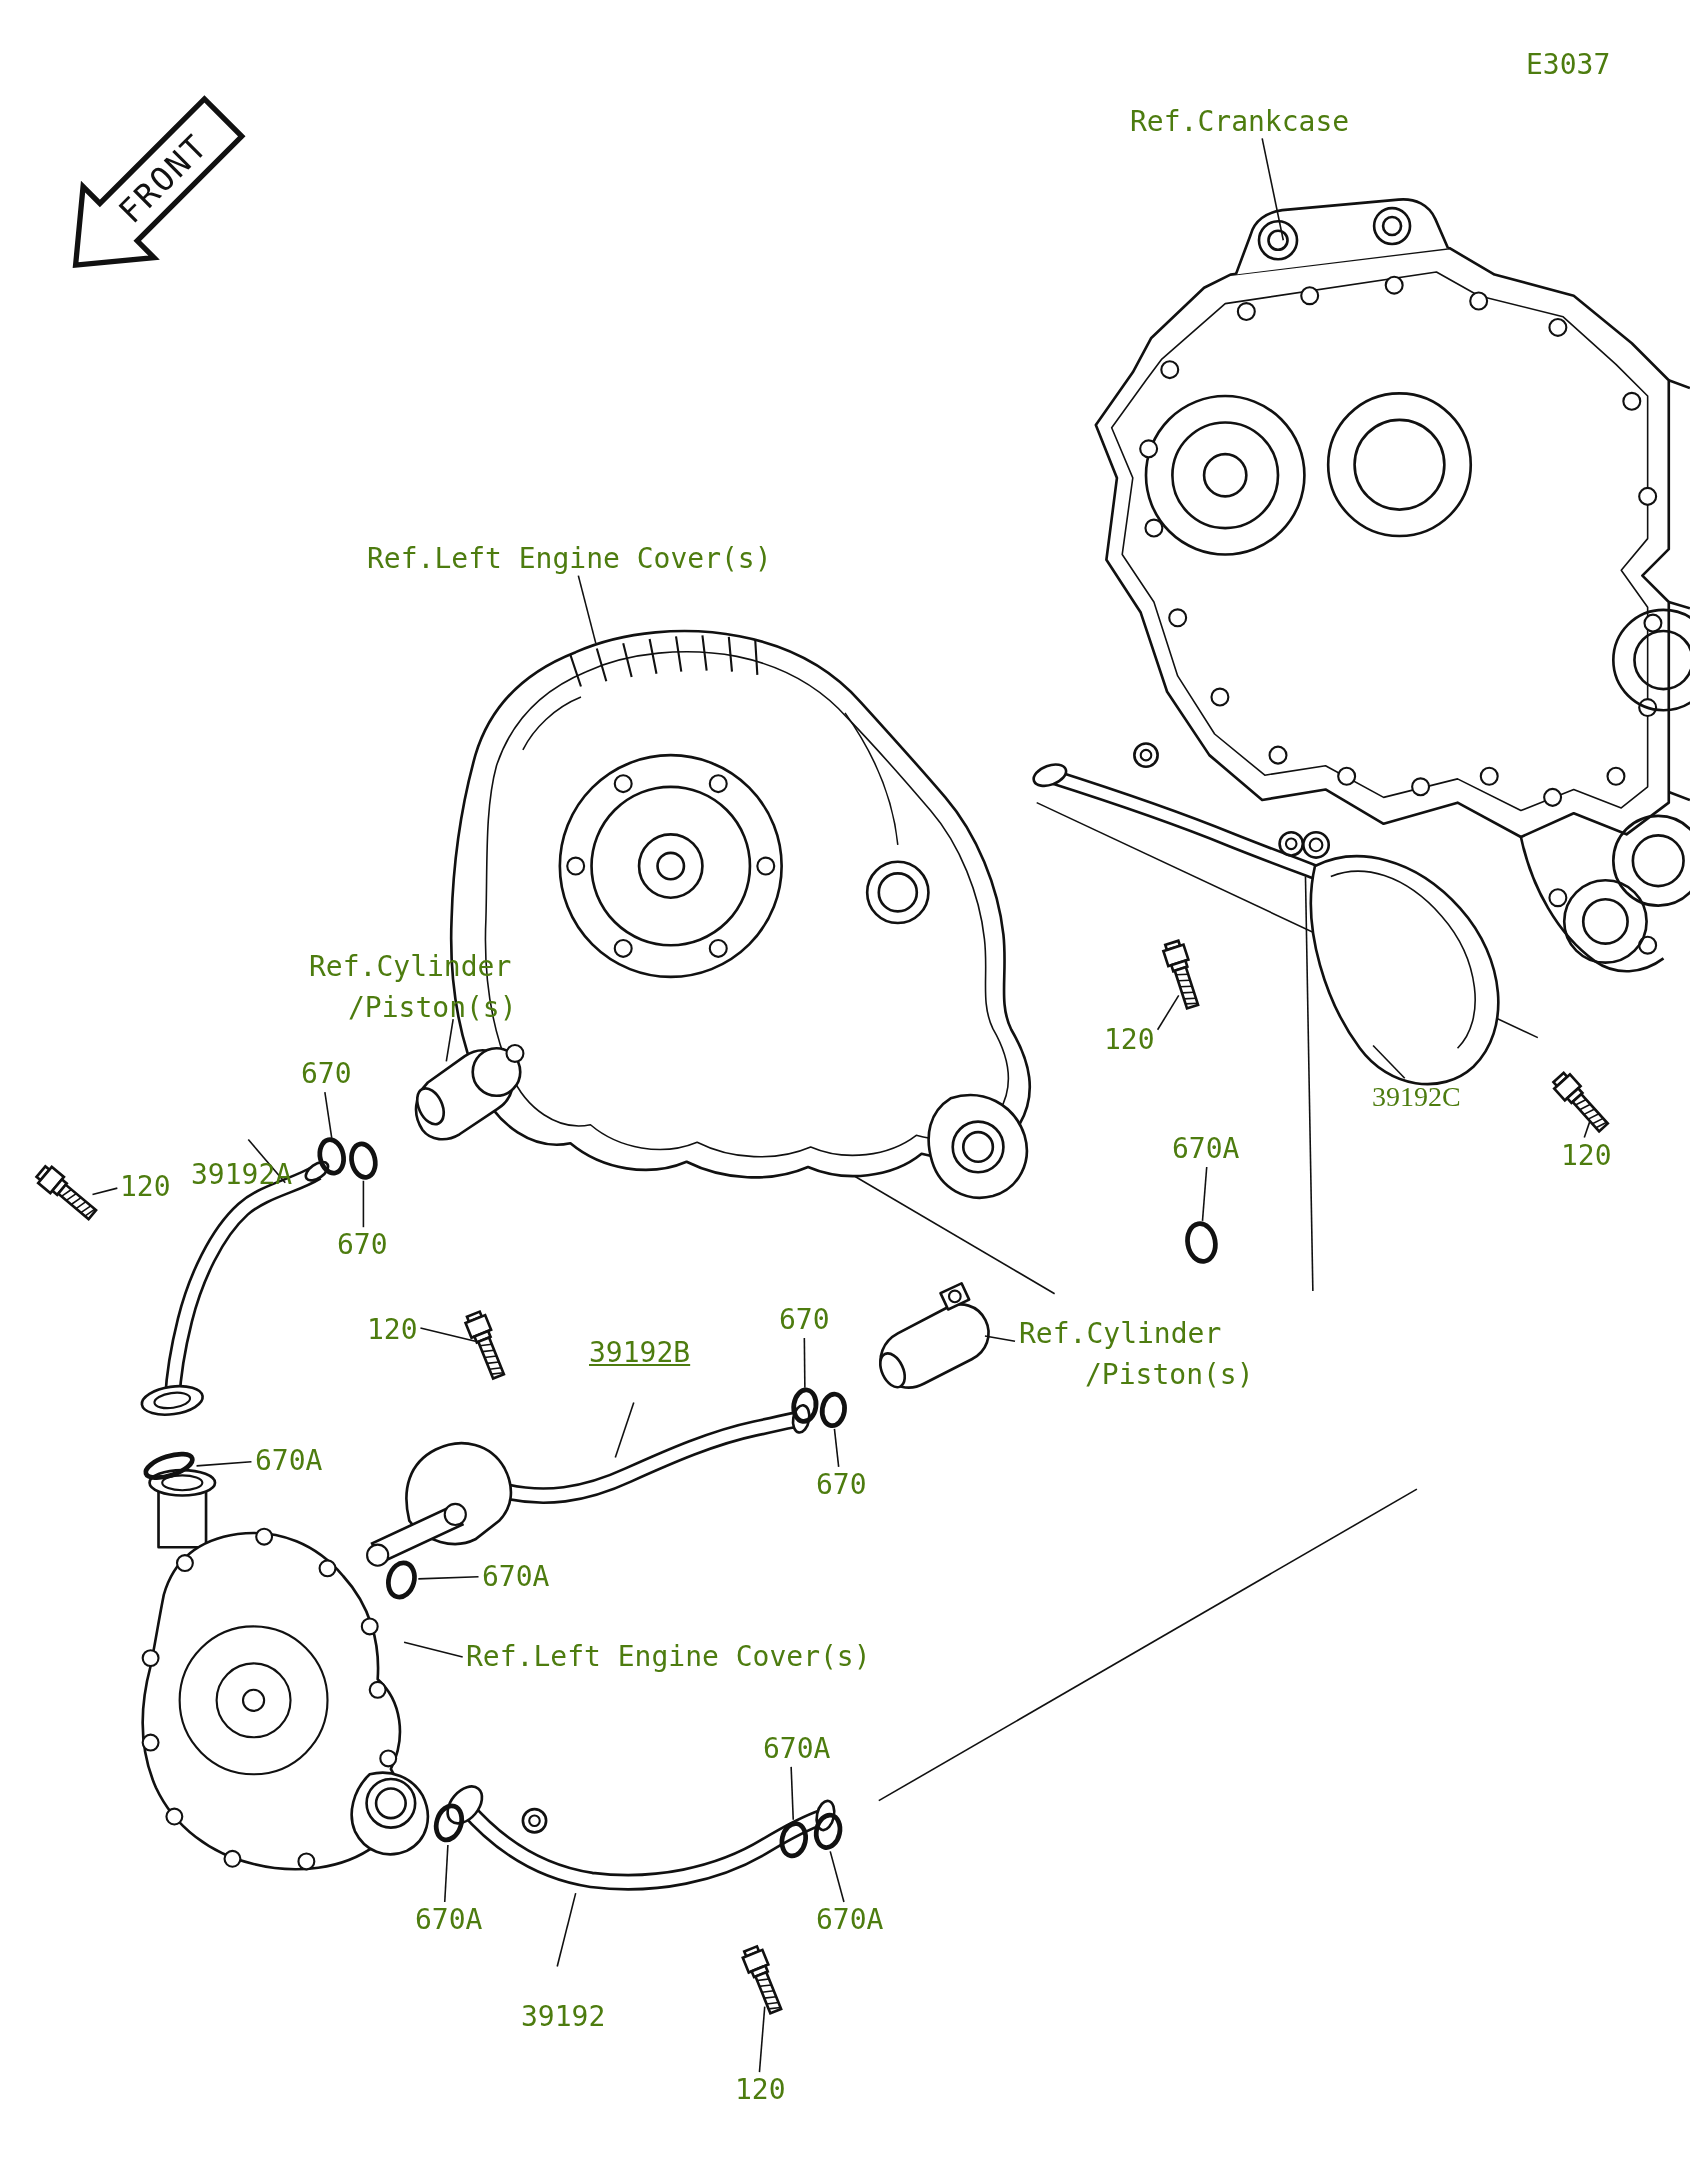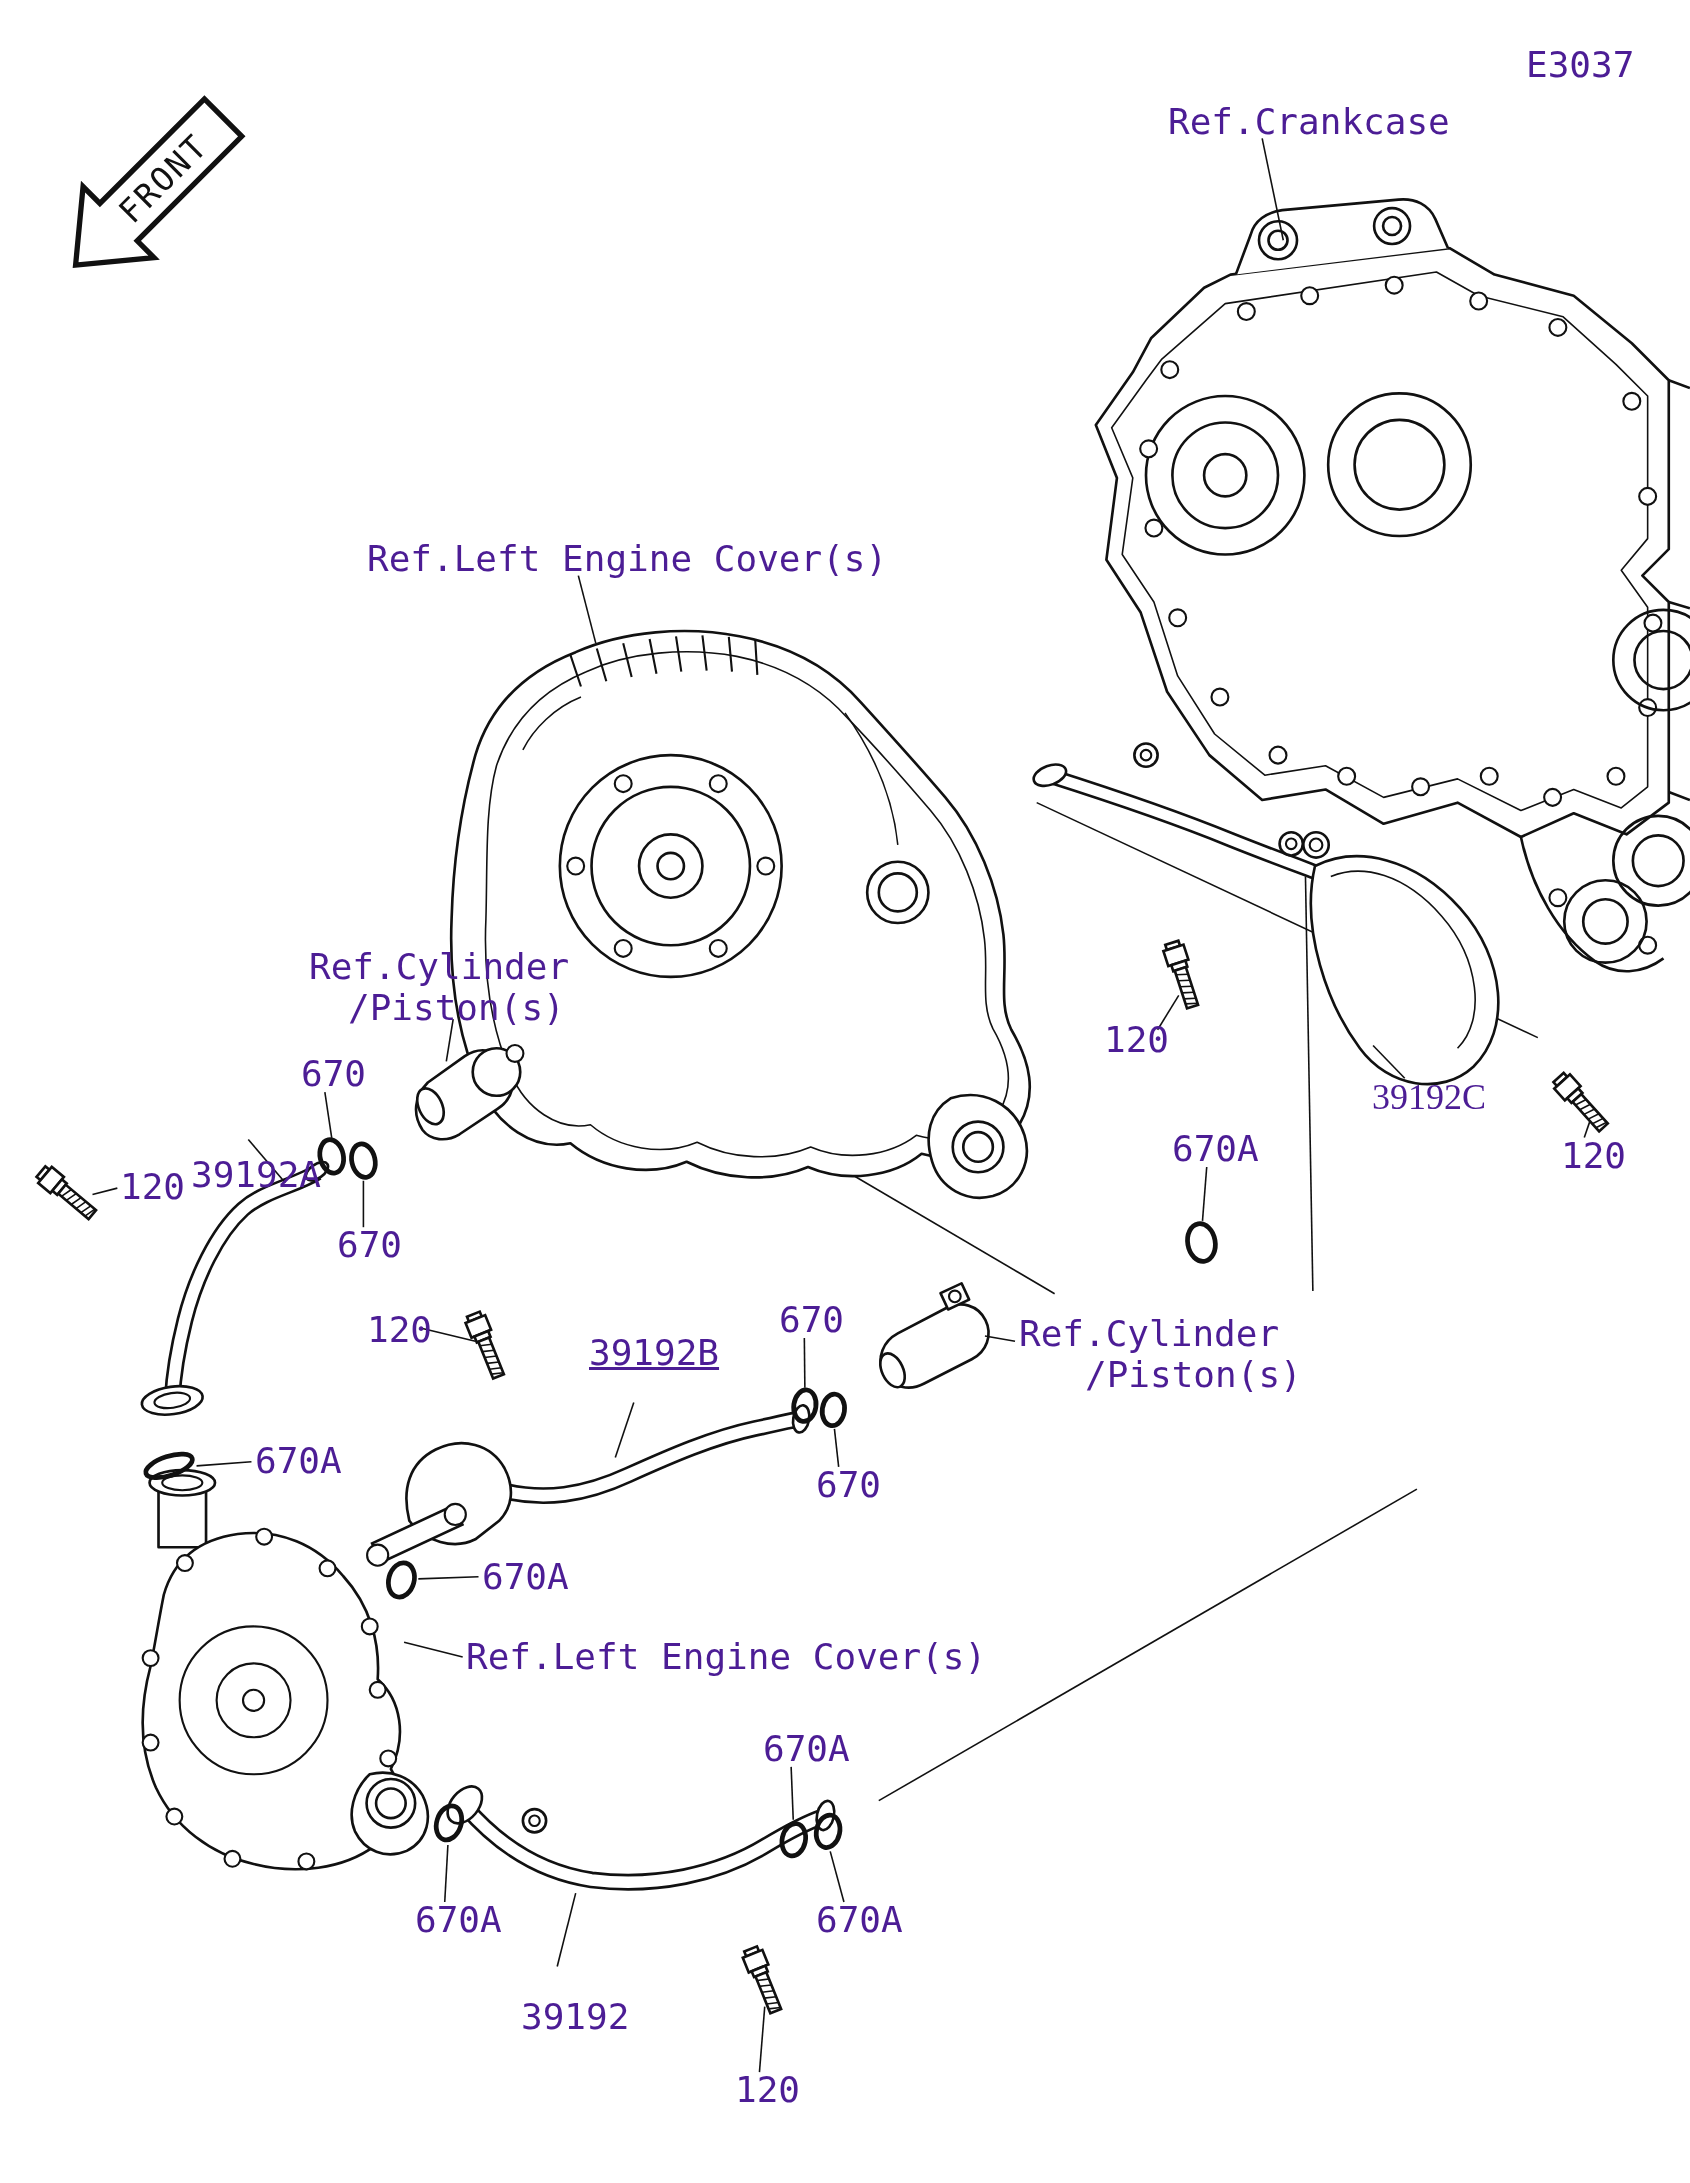--- a/index.html
+++ b/index.html
@@ -1,19 +1,19 @@
 <!DOCTYPE html>
 <html style="font-size:8.5px"><head>
 <meta charset="utf-8">
 <style>
   html,body{margin:0;padding:0;background:#fff;}
   #page{position:relative;width:1690px;height:2183px;background:#fff;overflow:hidden;
         font-family:"DejaVu Sans Mono",monospace;color:#111;}
   #art{position:absolute;left:0;top:0;width:1690px;height:2183px;}
-  .lbl{position:absolute;font-size:36px;line-height:32px;white-space:pre;color:#4c1d95;}
+  .lbl{position:absolute;font-size:28px;line-height:32px;white-space:pre;color:#4d7c0f;}
 </style>
 </head>
 <body>
 
 <div id="page">
 
 <svg id="art" viewBox="0 0 3200 4134" xmlns="http://www.w3.org/2000/svg">
   <defs>
     <g id="boltsym" stroke="#111" stroke-width="5" fill="#fff">
       <rect x="-10" y="-13" width="10" height="26"></rect>
@@ -274,21 +274,21 @@
   </g>
 
   <g transform="translate(295,350) rotate(-45)">
     <polygon points="-215,0 -100,-95 -100,-50 180,-50 180,50 -100,50 -100,95" fill="#fff" stroke="#111" stroke-width="10" stroke-linejoin="miter"></polygon>
     <text x="-85" y="23" font-size="62" letter-spacing="4" font-family="DejaVu Sans Mono, monospace" fill="#111">FRONT</text>
   </g>
 </svg>
 
 <div class="lbl" style="left:1526px;top:49px;">E3037</div>
 
-<div class="lbl" style="left:1168px;top:106px;text-align:center;">Ref.Crankcase</div>
+<div class="lbl" style="left:1130px;top:106px;text-align:center;">Ref.Crankcase</div>
 <div class="lbl" style="left:367px;top:543px;">Ref.Left Engine Cover(s)</div>
 
 <div class="lbl" style="left:309px;top:951px;">Ref.Cylinder</div>
 <div class="lbl" style="left:348px;top:992px;">/Piston(s)</div>
 
 <div class="lbl" style="left:301px;top:1058px;">670</div>
 <div class="lbl" style="left:191px;top:1159px;">39192A</div>
 <div class="lbl" style="left:120px;top:1171px;">120</div>
 <div class="lbl" style="left:337px;top:1229px;">670</div>
 

